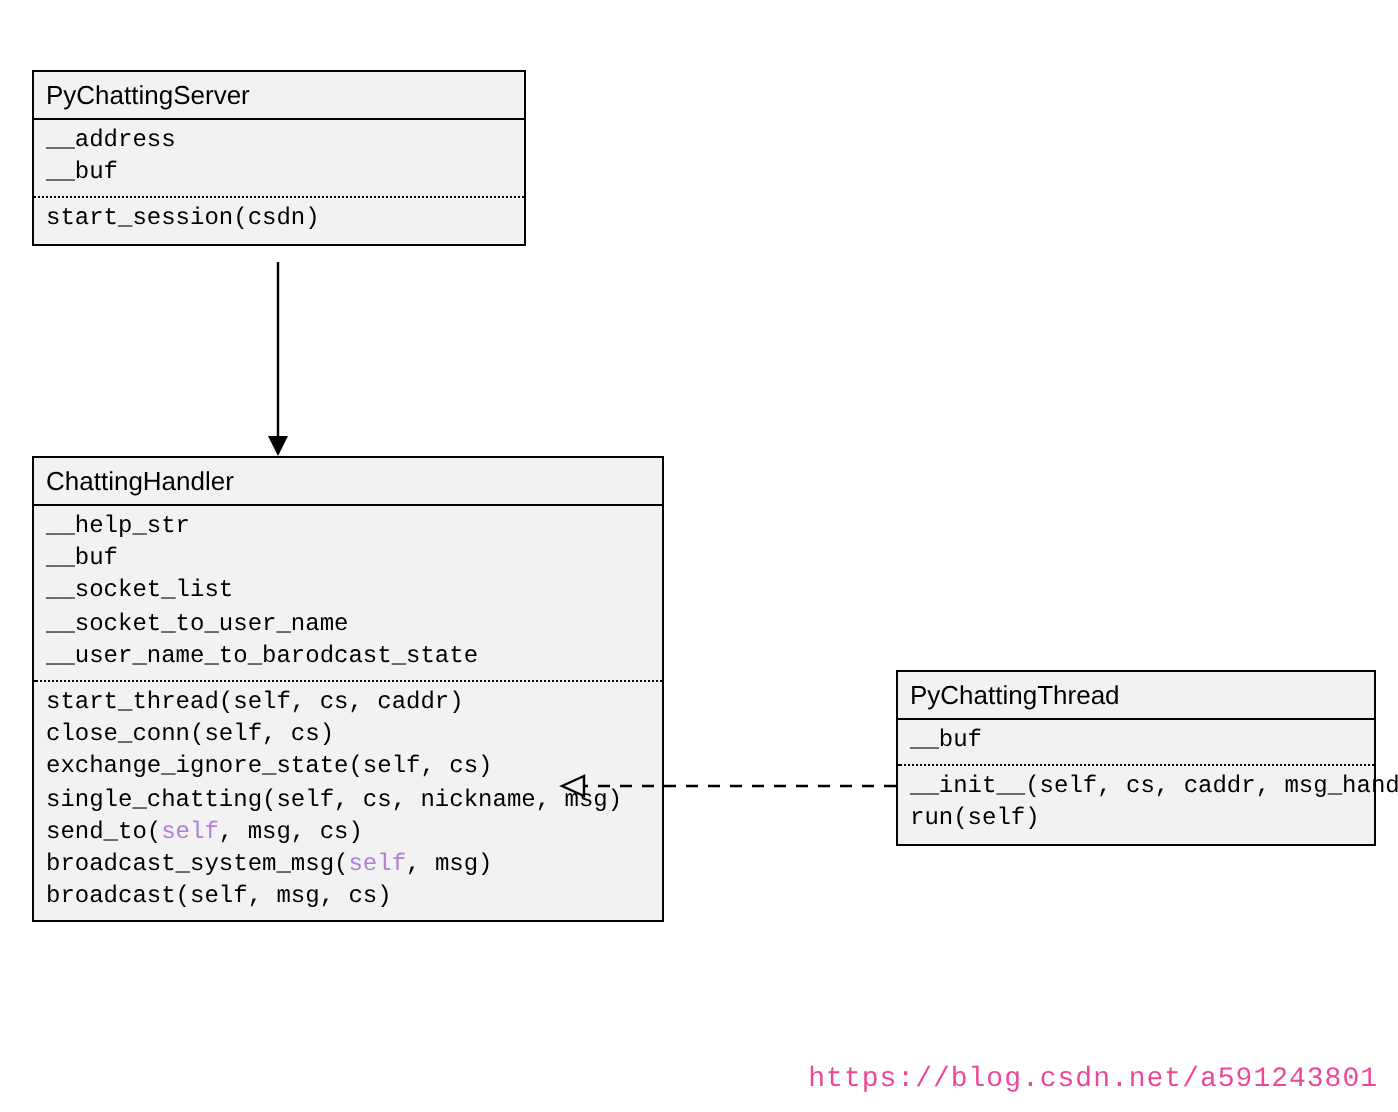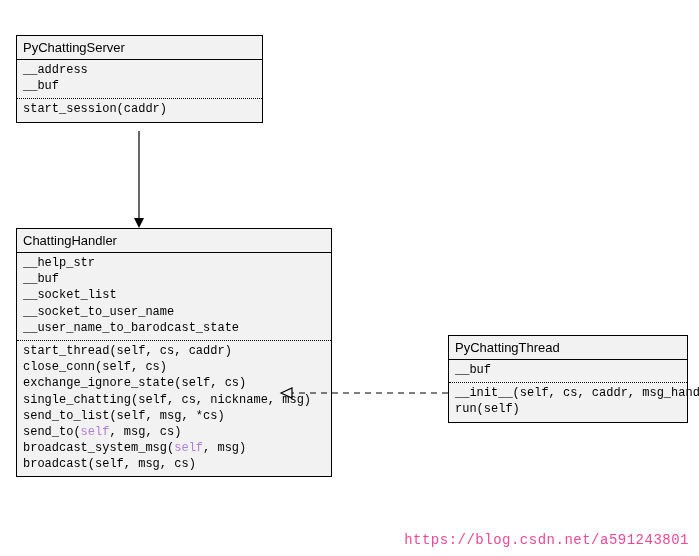--- a/index.html
+++ b/index.html
@@ -55,39 +55,38 @@
 </head>
 <body>
 
 <div class="uml-class" style="left:16px; top:12px; width:247px;margin-top:23px;">
   <div class="uml-title">PyChattingServer</div>
   <div class="uml-section">
     <div>__address</div>
     <div>__buf</div>
   </div>
   <div class="uml-section">
-    <div>start_session(caddr)</div>
+    <div>start_session(csdn)</div>
   </div>
 </div>
 
 <div class="uml-class" style="left:16px; top:228px; width:316px;">
   <div class="uml-title">ChattingHandler</div>
   <div class="uml-section">
     <div>__help_str</div>
     <div>__buf</div>
     <div>__socket_list</div>
     <div>__socket_to_user_name</div>
     <div>__user_name_to_barodcast_state</div>
   </div>
   <div class="uml-section">
     <div>start_thread(self, cs, caddr)</div>
     <div>close_conn(self, cs)</div>
     <div>exchange_ignore_state(self, cs)</div>
     <div>single_chatting(self, cs, nickname, msg)</div>
-    <div>send_to_list(self, msg, *cs)</div>
     <div><span>send_to(</span><span class="self-kw">self</span><span>, msg, cs)</span></div>
     <div><span>broadcast_system_msg(</span><span class="self-kw">self</span><span>, msg)</span></div>
     <div>broadcast(self, msg, cs)</div>
   </div>
 </div>
 
 <div class="uml-class" style="left:448px; top:335px; width:240px;">
   <div class="uml-title">PyChattingThread</div>
   <div class="uml-section">
     <div>__buf</div>

